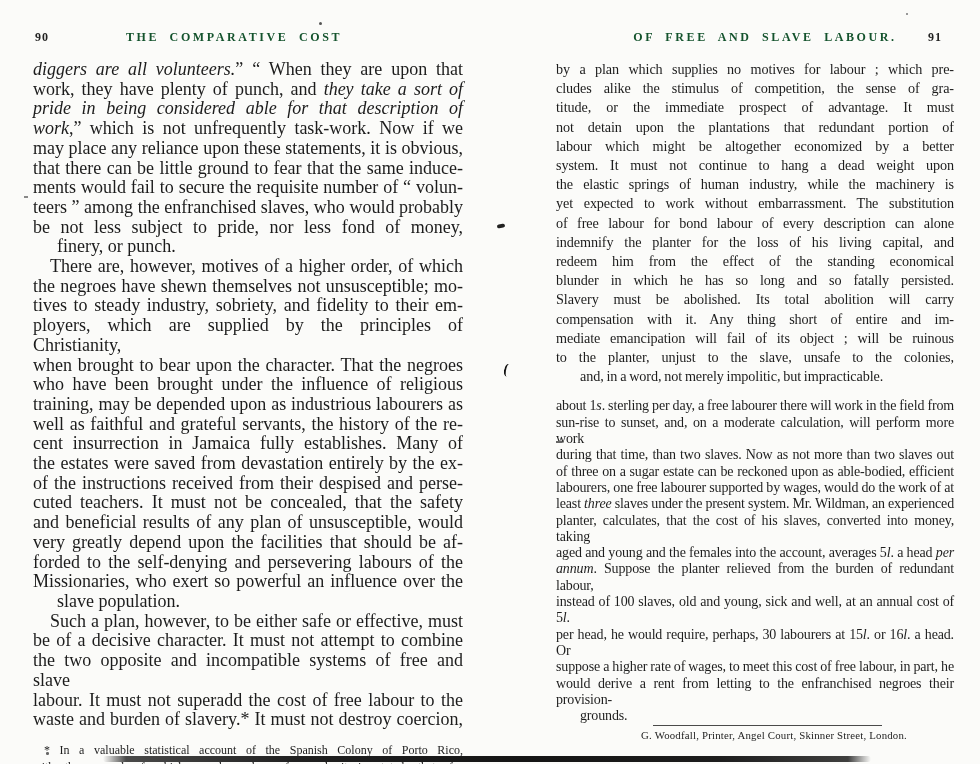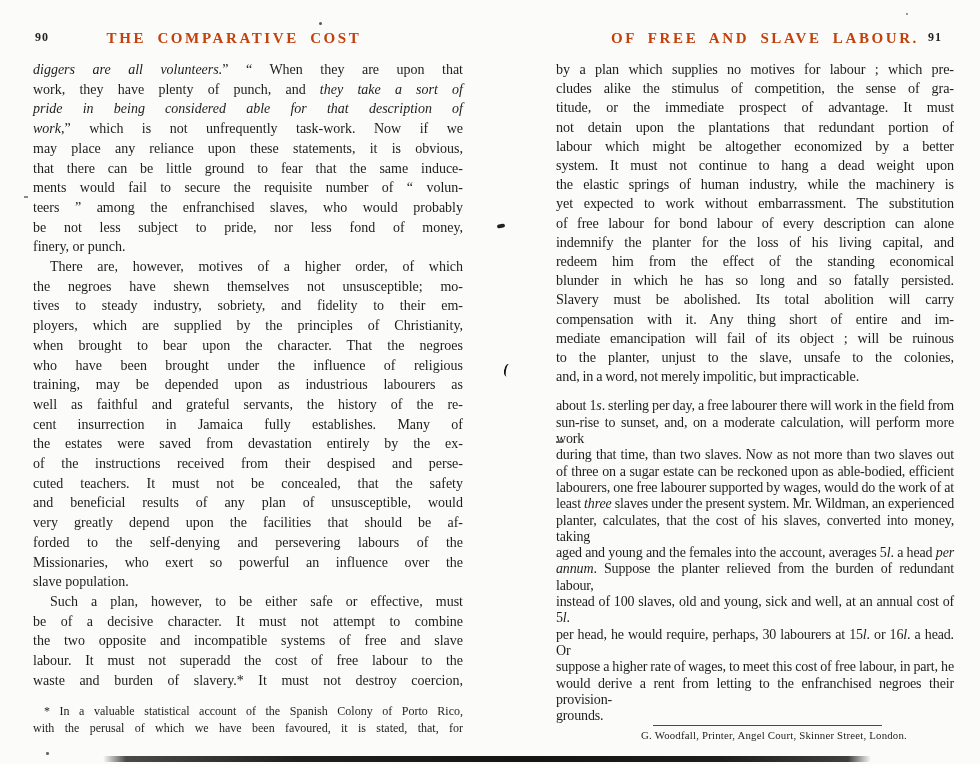--- a/index.html
+++ b/index.html
@@ -11,32 +11,32 @@
   }
   .page{position:absolute;top:0;}
   #left-page{left:33px;width:430px;}
   #right-page{left:556px;width:398px;}
 
   .running-head{position:relative;height:18px;margin-top:30px;}
   .pagenum{position:absolute;top:0;font-size:12px;font-weight:bold;letter-spacing:1px;color:#222;}
   #left-page .pagenum{left:2px;}
   #right-page .pagenum{right:12px;}
   .running-title{
-    text-align:center;font-size:15px;font-weight:bold;
-    letter-spacing:2.6px;word-spacing:5px;color:#c2410c;white-space:nowrap;
+    text-align:center;font-size:12px;font-weight:bold;
+    letter-spacing:2.6px;word-spacing:5px;color:#14532d;white-space:nowrap;
   }
   #left-page .running-title{transform:translateX(-14px);}
   #right-page .running-title{transform:translateX(10px);}
 
   .page-body{margin-top:12px;}
-  #left-page .page-body{font-size:14px;line-height:19.7px;}
+  #left-page .page-body{font-size:18px;line-height:19.7px;}
   #right-page .page-body{font-size:14.2px;line-height:19.2px;letter-spacing:-0.1px;word-spacing:-0.6px;}
 
   .line{text-align:justify;text-align-last:justify;}
-  .line.lastleft{text-align-last:left;}
+  .line.lastleft{text-align-last:left;margin-left:24px;}
   .para.indent .line:first-child{text-indent:17px;}
 
   .footnote{color:#1e1e1e;}
   #left-footnote{margin-top:12px;font-size:12px;line-height:17.2px;}
   #right-footnote{margin-top:12px;font-size:14px;line-height:16.3px;letter-spacing:-0.15px;word-spacing:-0.5px;}
   #left-footnote .para.indent .line:first-child{text-indent:11px;}
 
   #colophon{position:absolute;top:725px;left:0;width:398px;}
   #colophon-rule{margin-left:97px;width:229px;height:1px;background:#4a4a4a;}
   #colophon-text{margin-top:3px;text-align:center;font-size:10.8px;letter-spacing:0.2px;color:#222;transform:translateX(19px);white-space:nowrap;}

